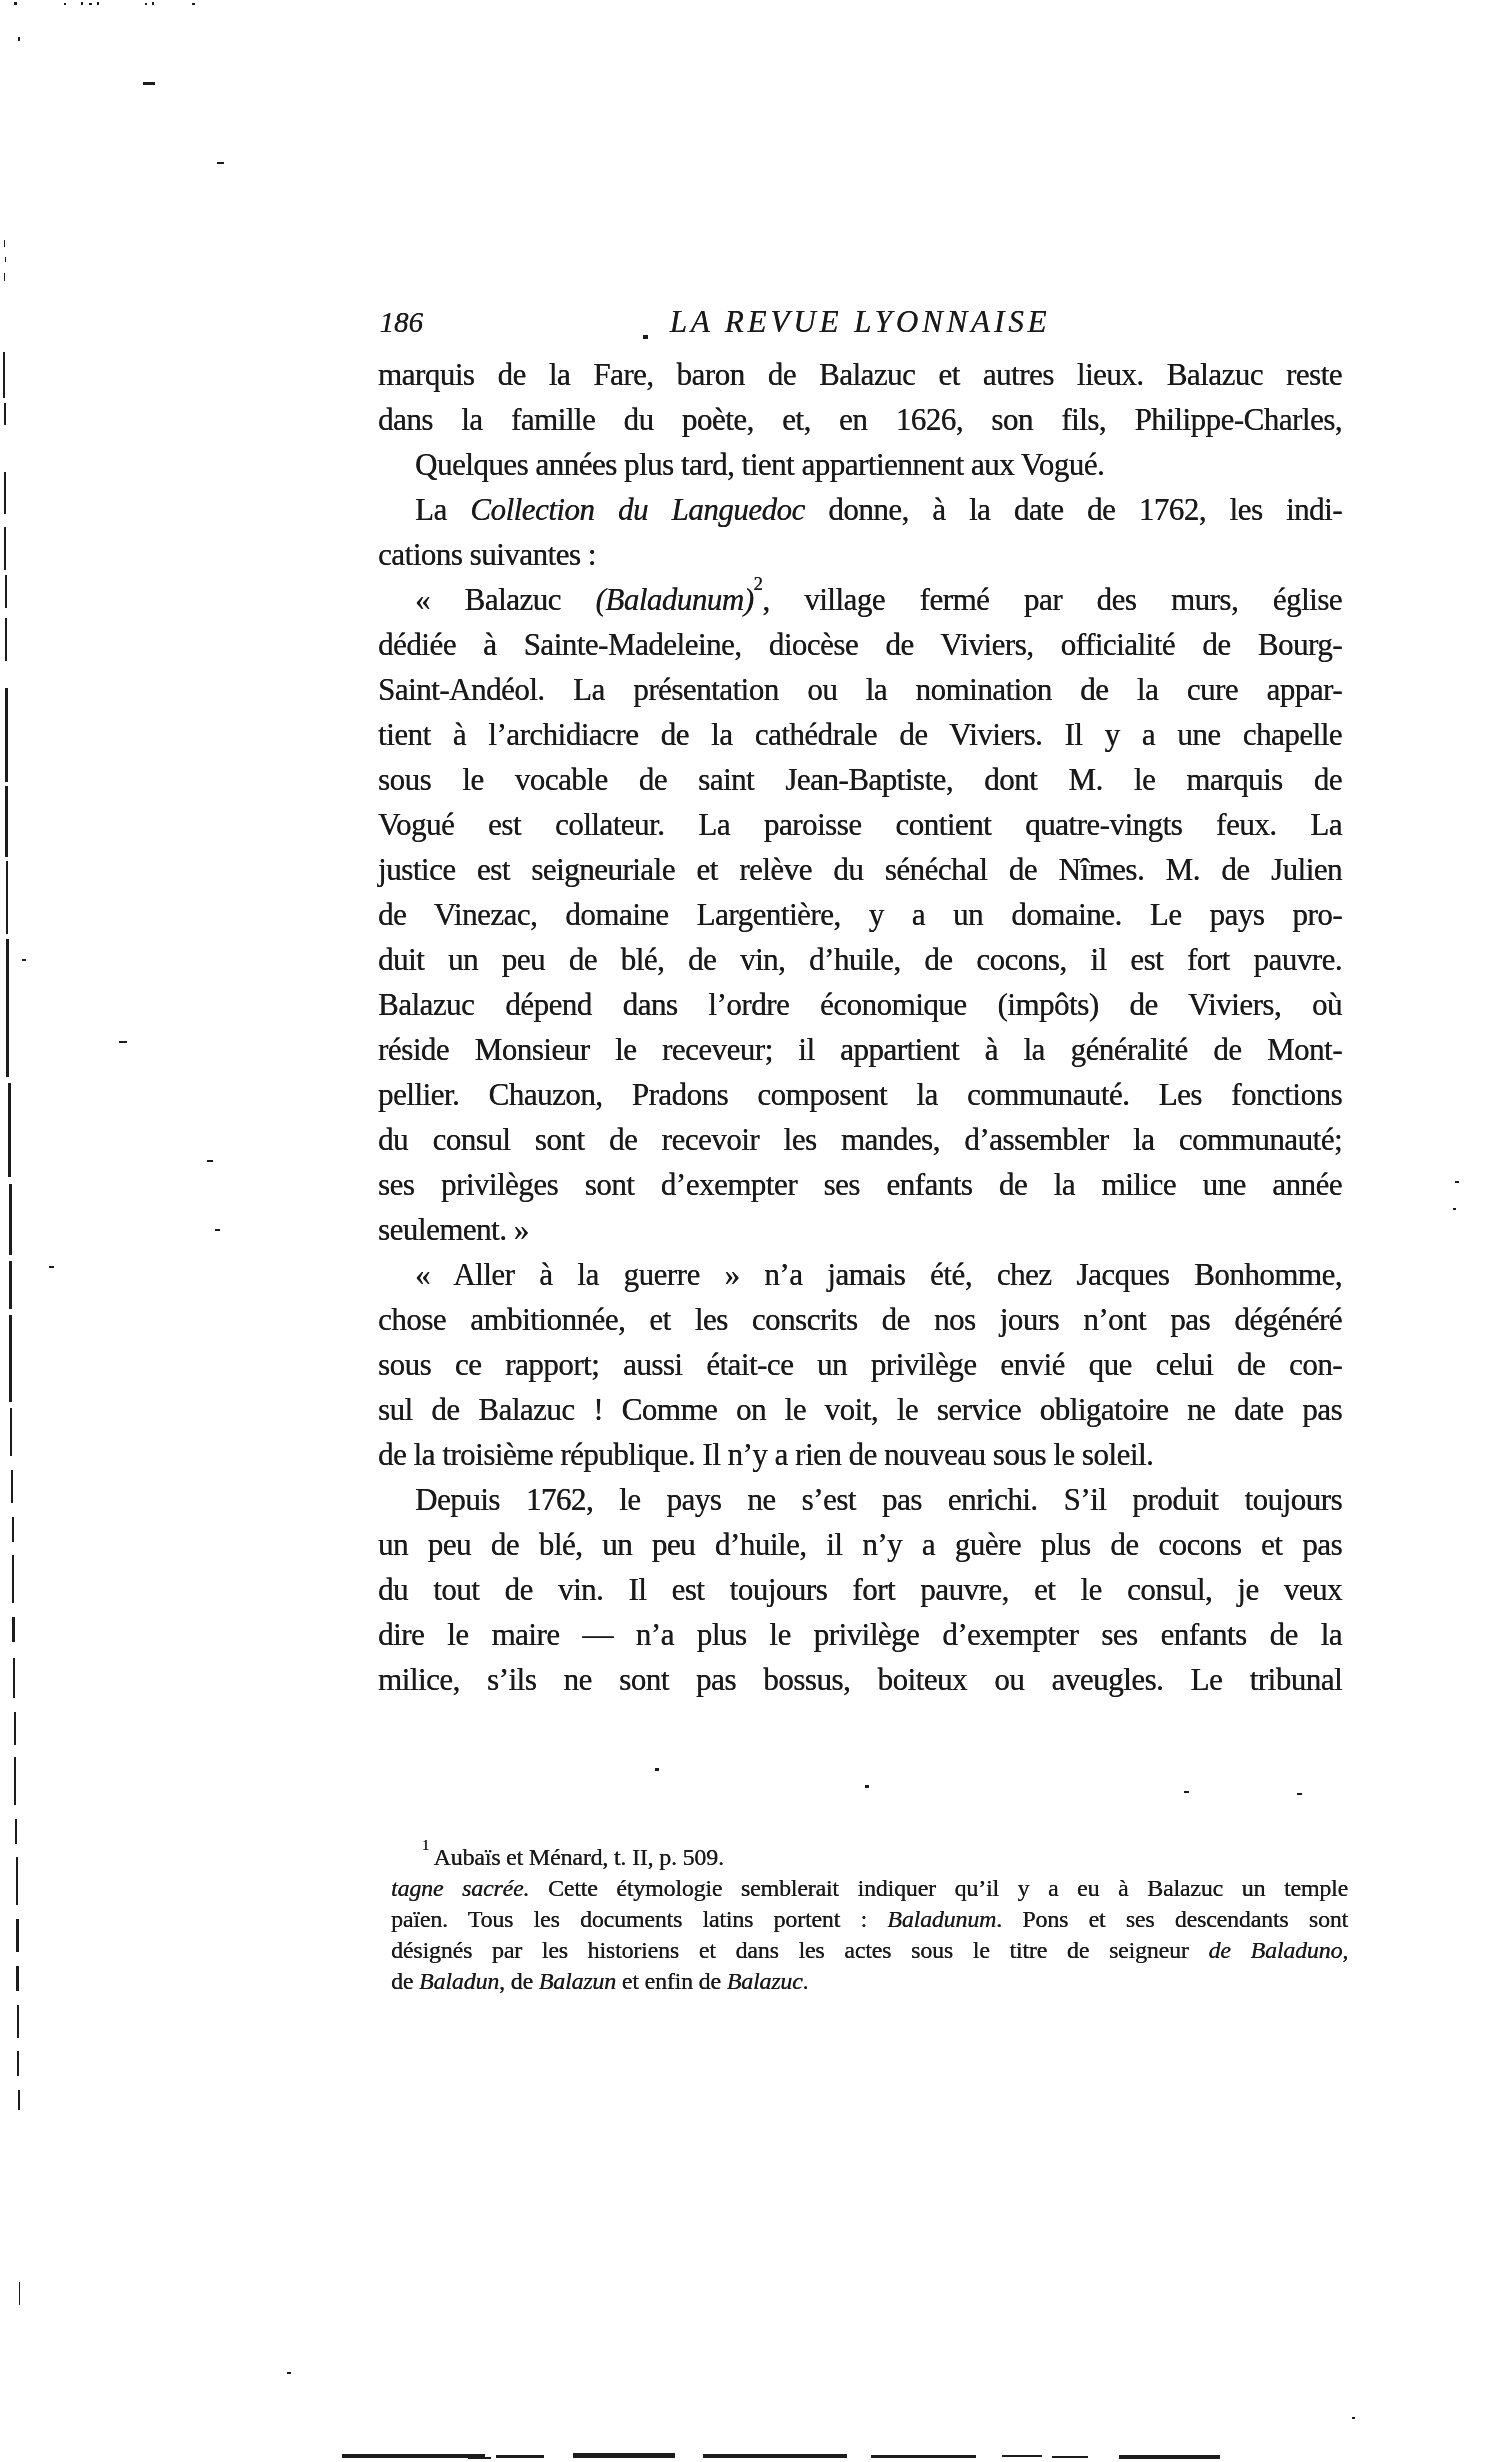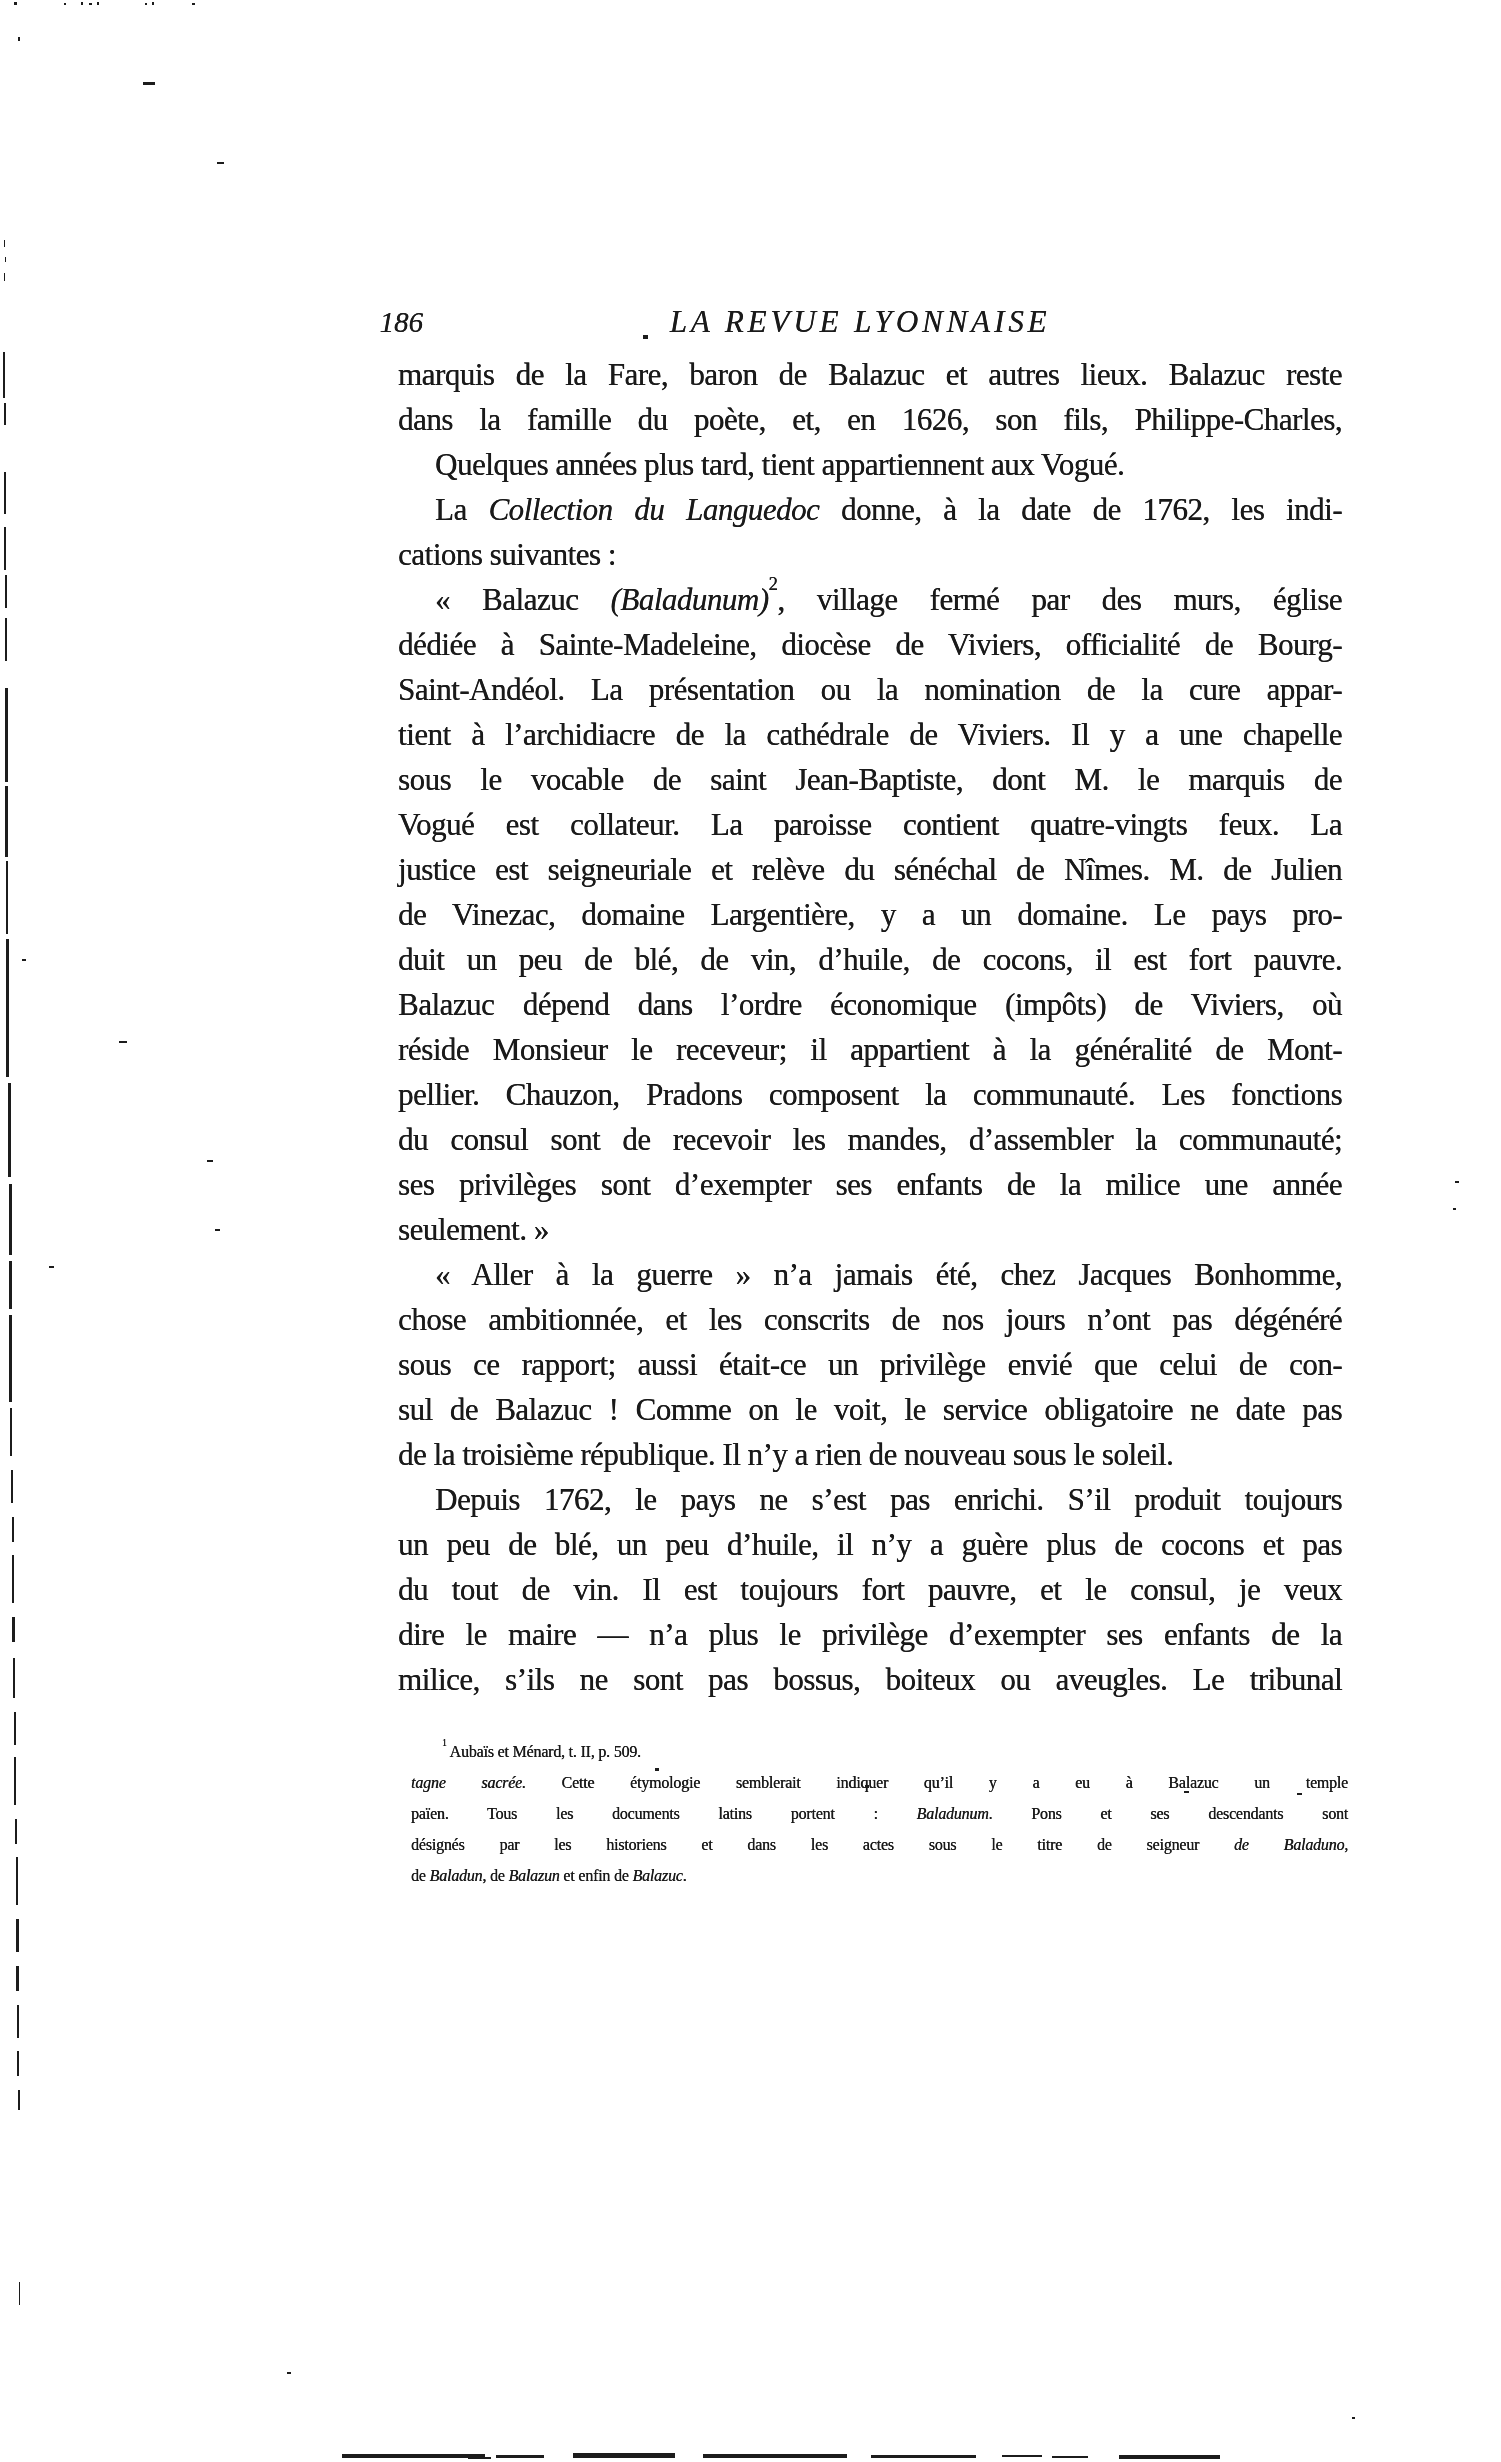--- a/index.html
+++ b/index.html
@@ -16,24 +16,24 @@
   .header{ position:absolute; top:304px; left:378px; width:964px; height:36px;font-style:italic; }
   .pagenum{ position:absolute; left:1.5px; top:1.5px; font-size:29px; }
   .journal{ position:absolute; left:0; right:0; top:0; text-align:center;
             font-size:31px; letter-spacing:3.9px; white-space:nowrap; }
 
   .body-text{
     position:absolute; left:378px; top:352px; width:964px;
     font-size:31px; line-height:45px; letter-spacing:-0.5px;
   }
   .footnotes{
-    position:absolute; left:391px; top:1736px; width:957px;
-    font-size:16px; line-height:31px; letter-spacing:-0.2px;
+    position:absolute; left:391px; top:1842px; width:957px;
+    font-size:24px; line-height:31px; letter-spacing:-0.2px;
   }
-  .line{ text-align:justify; text-align-last:left;margin-left:20px; }
+  .line{ text-align:justify; text-align-last:left; }
   .line.j{ text-align-last:justify; }
   .body-text .line.ind{ text-indent:37px; }
   .footnotes .line.ind{ text-indent:31px; }
   .it{ font-style:italic; }
   sup{ font-size:60%; line-height:0; position:relative; top:-0.45em; }
 
   .spk{ position:absolute; background:#1c1c1c; }
 </style>
 </head>
 <body>

